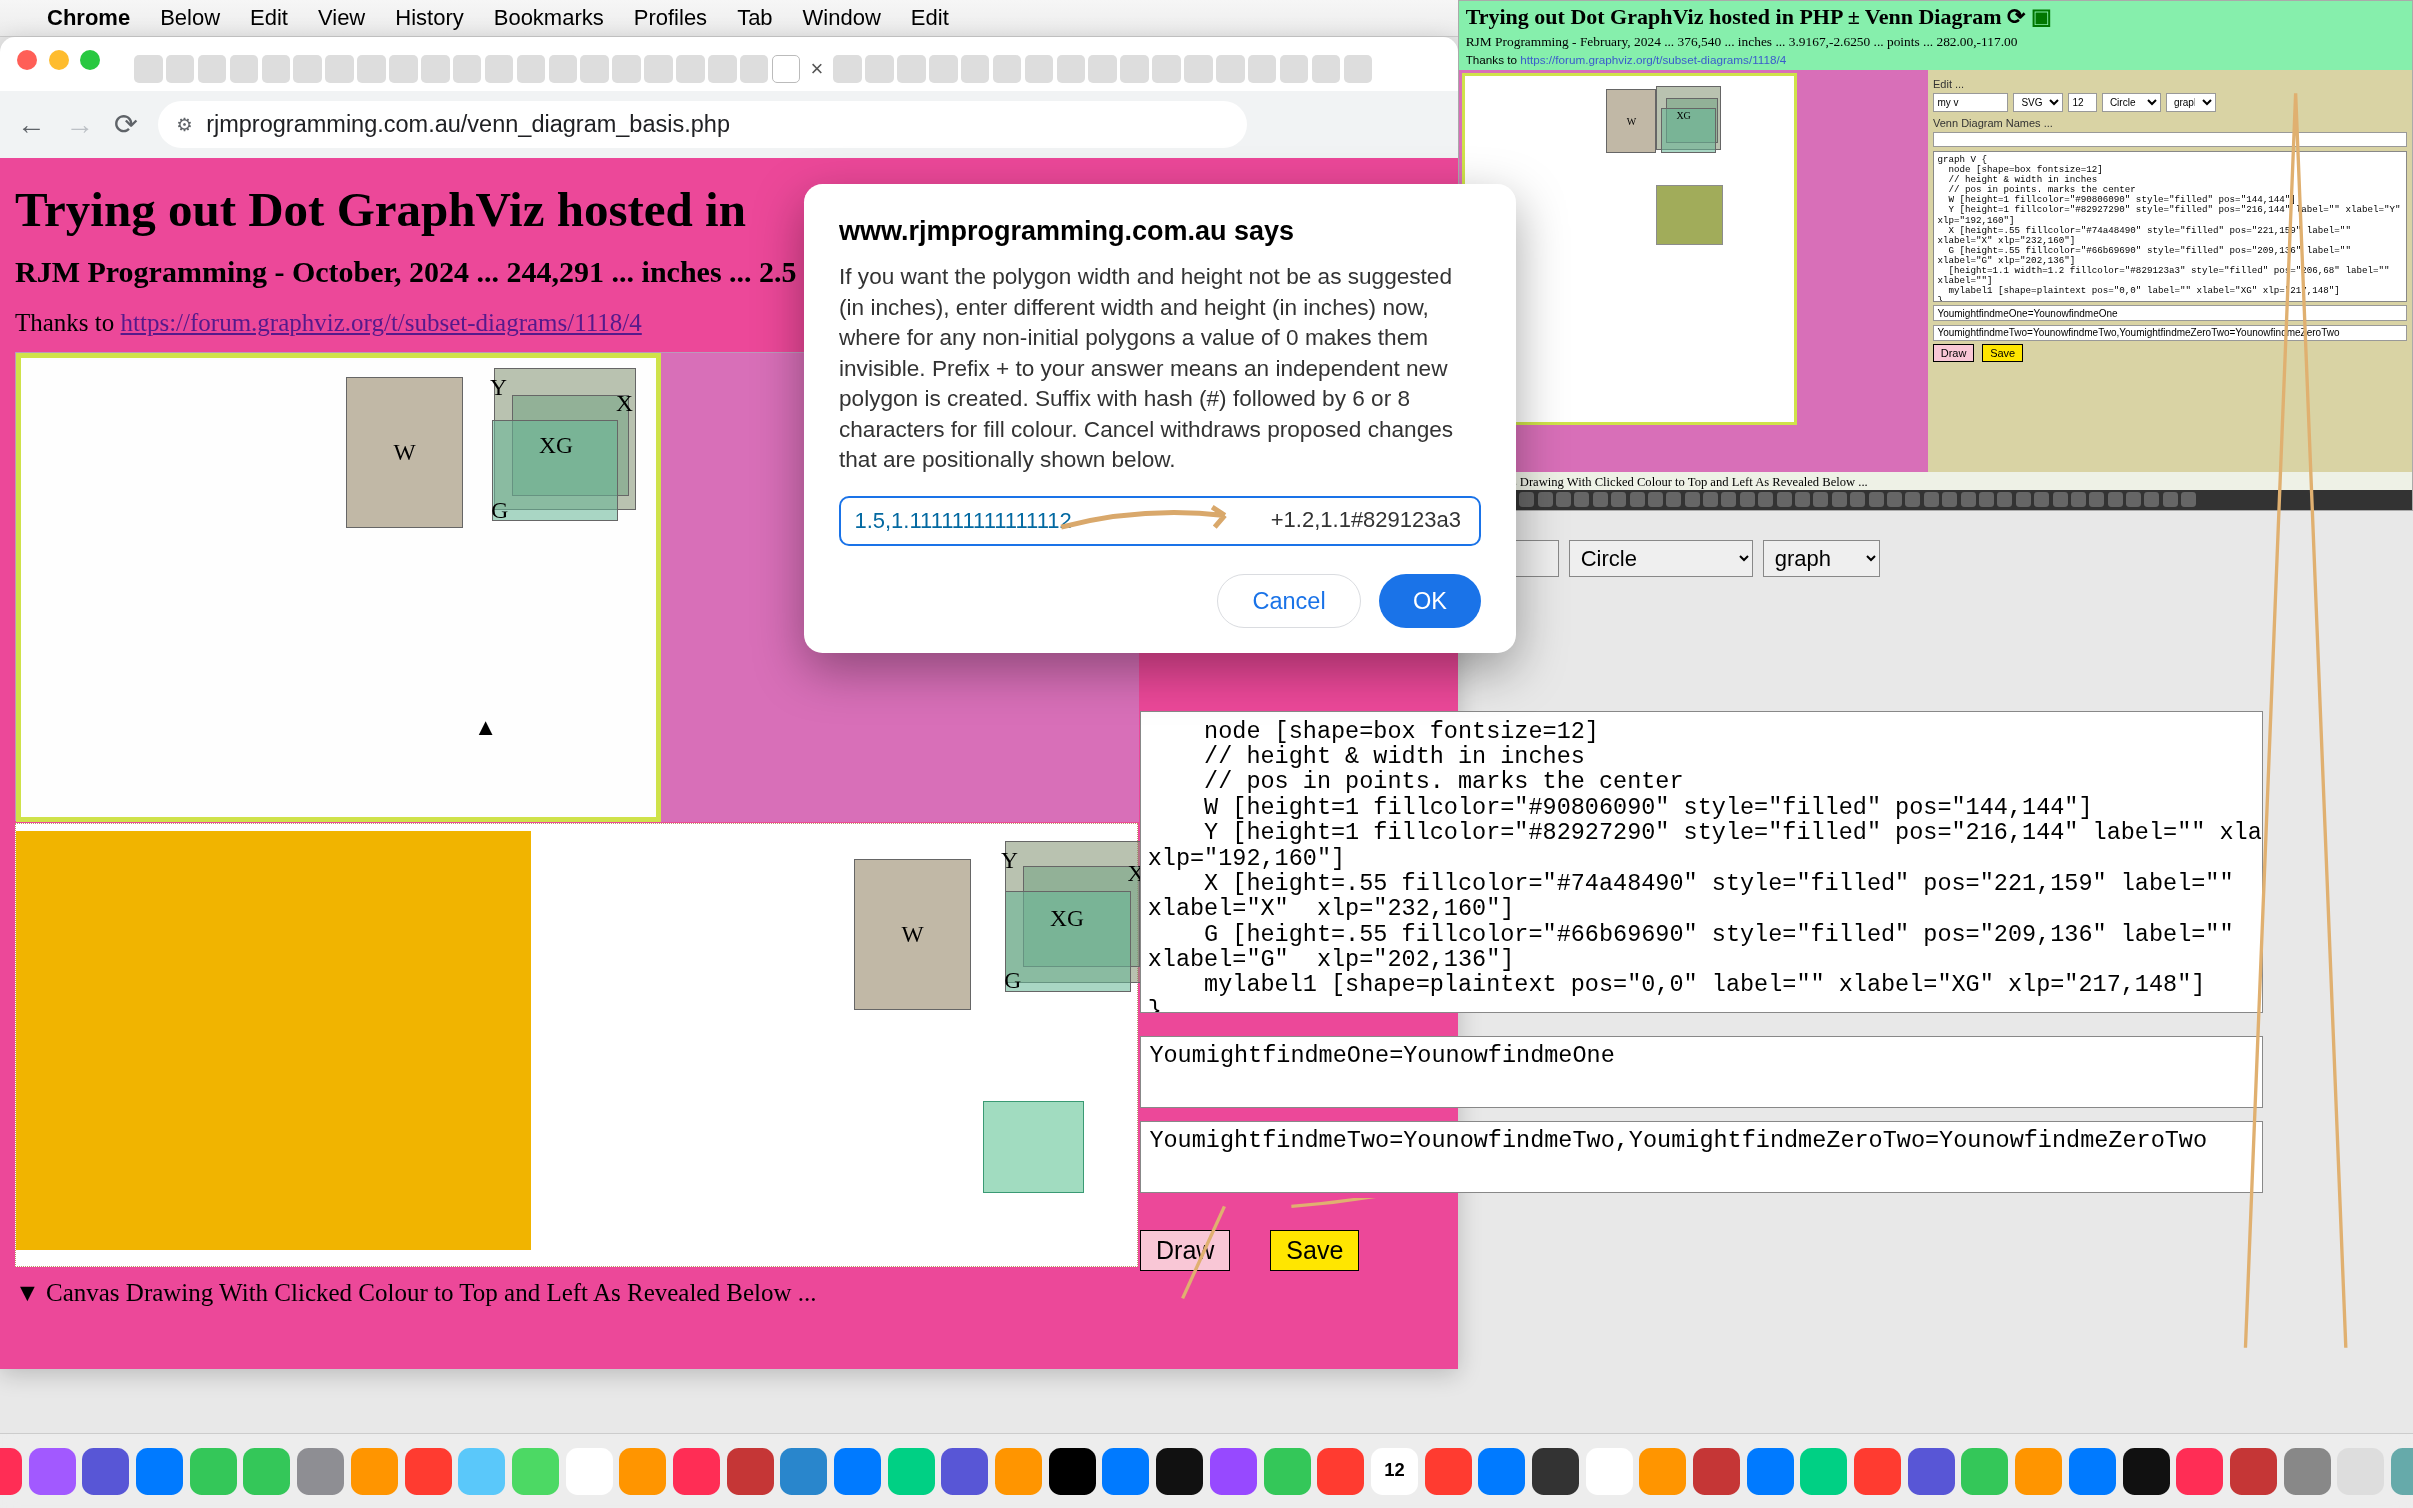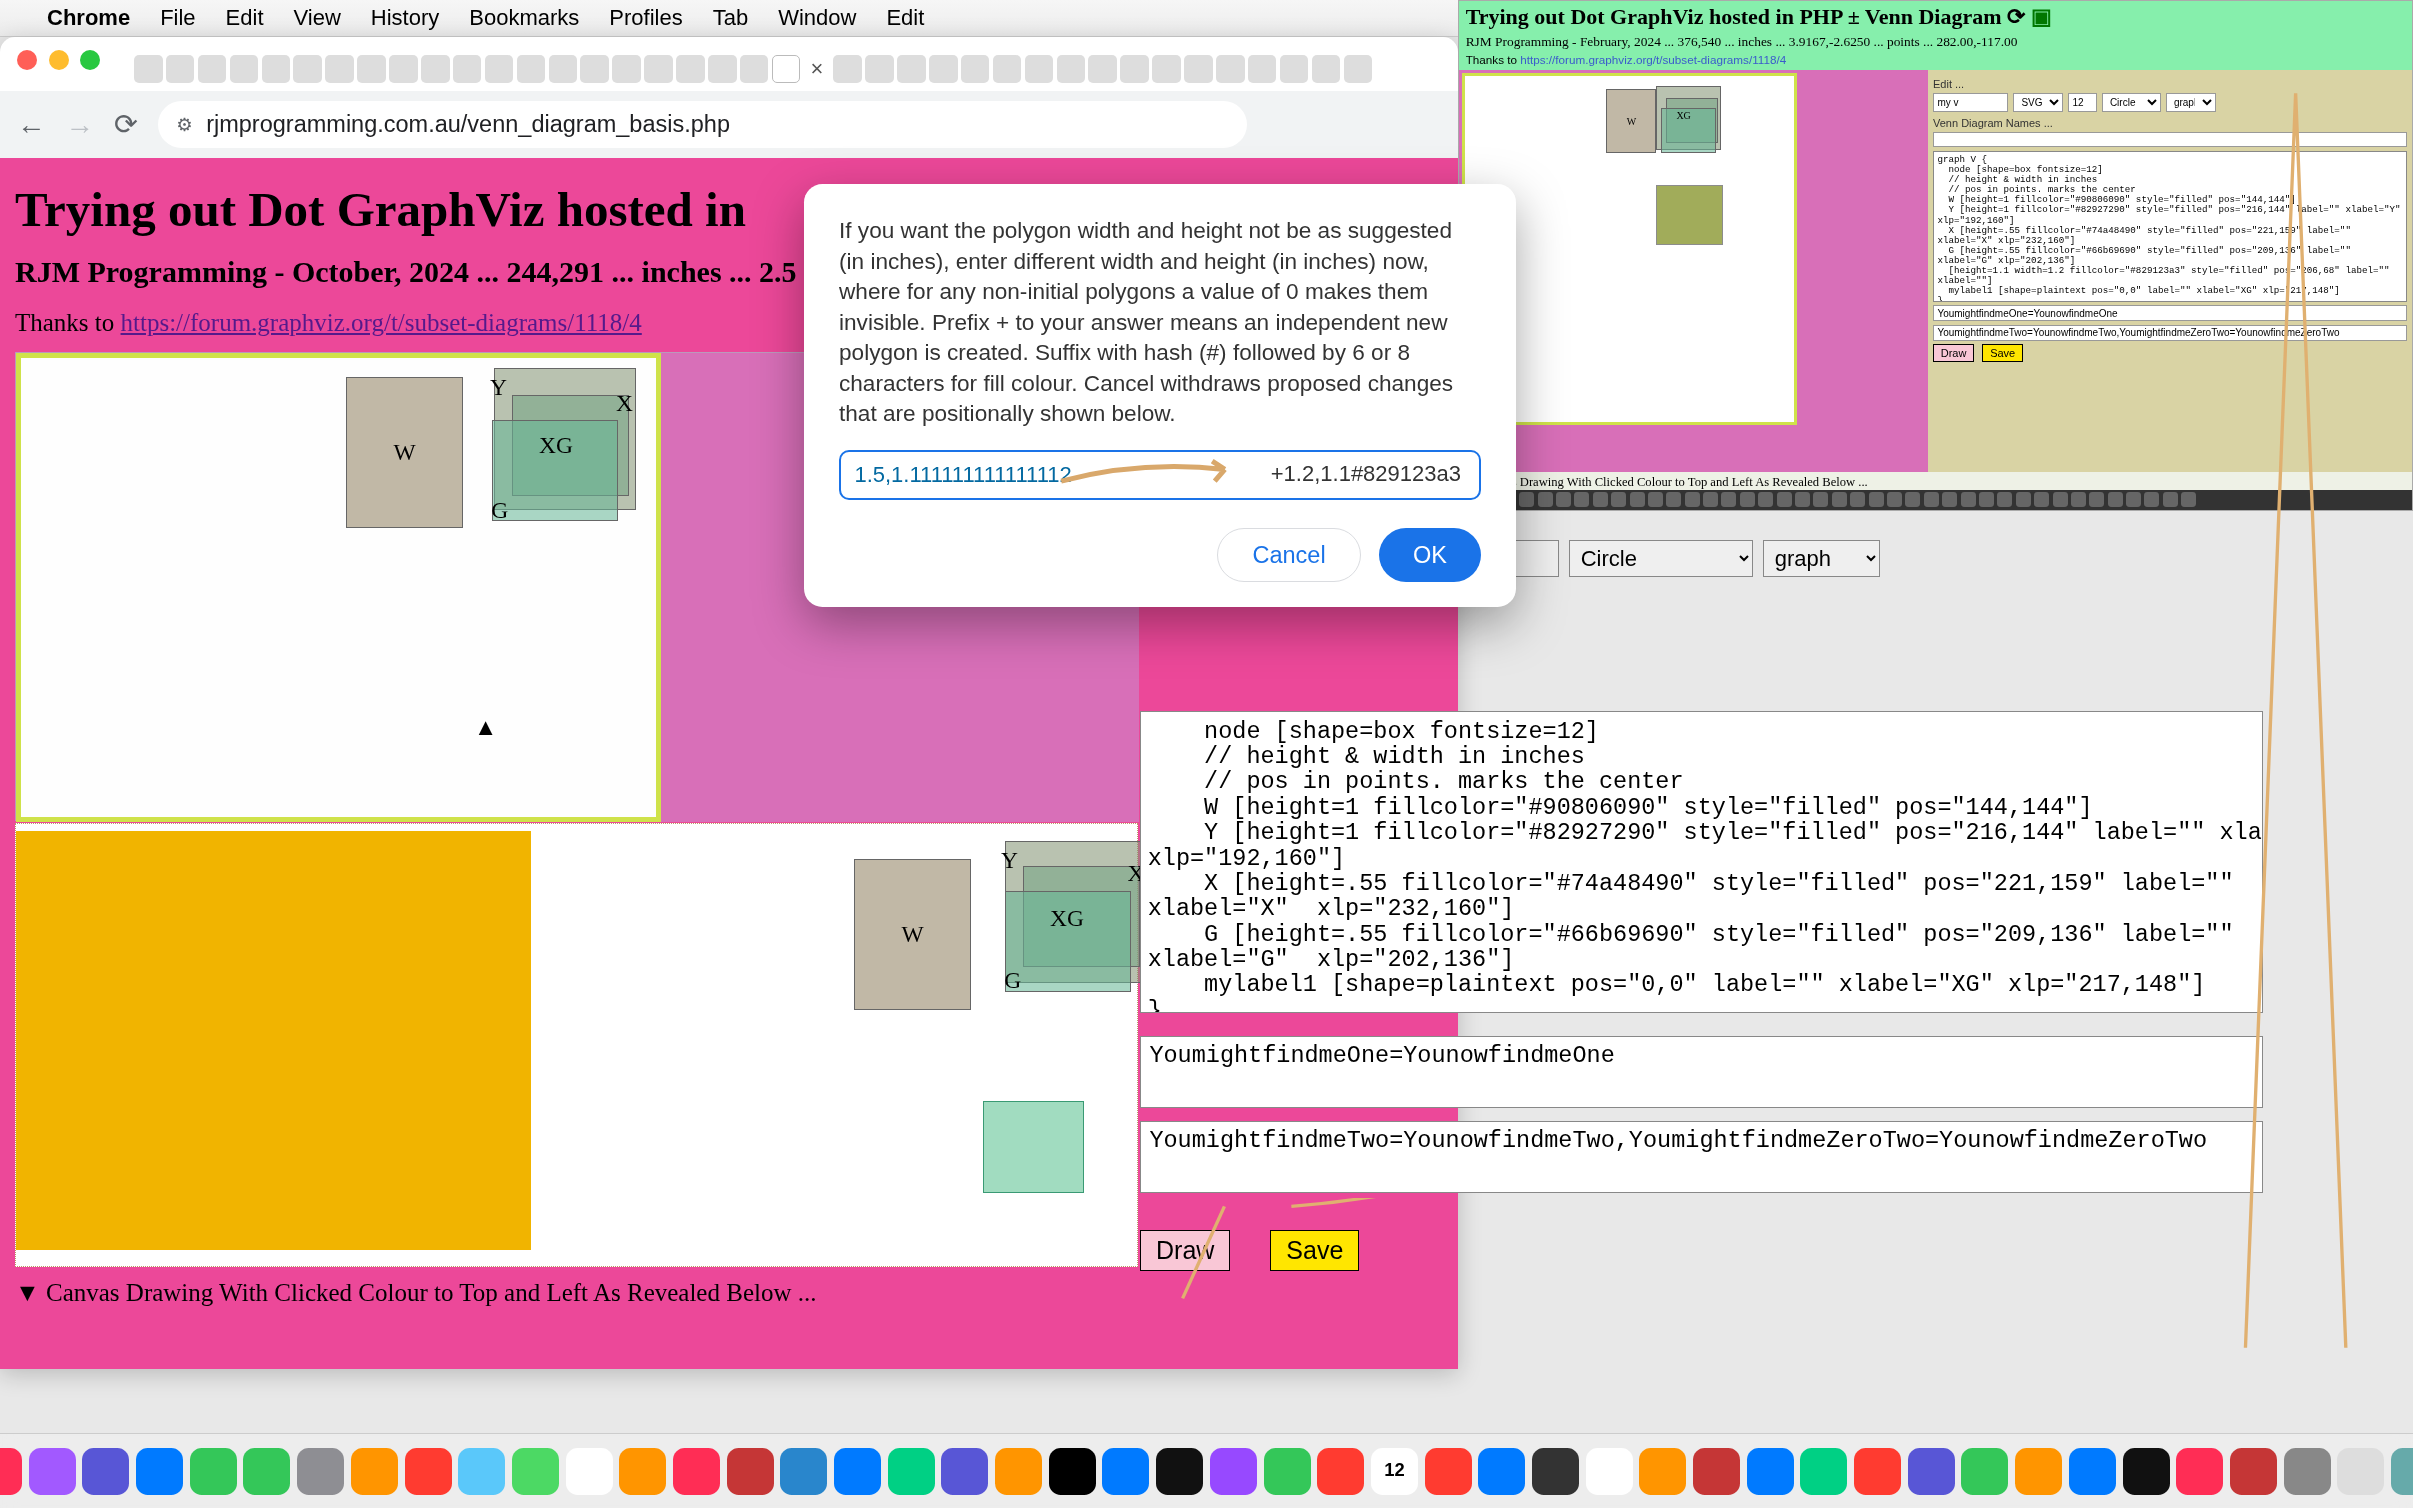--- a/index.html
+++ b/index.html
@@ -120,21 +120,21 @@
 
 .connector { position:absolute; pointer-events:none; }
 .connector path { stroke:#e0b070; stroke-width:4; fill:none; }
 </style>
 </head>
 <body>
 
 <div class="menubar">
   <span class="apple"></span>
   <span class="appname">Chrome</span>
-  <span>File</span>
+  <span>Below</span>
   <span>Edit</span>
   <span>View</span>
   <span>History</span>
   <span>Bookmarks</span>
   <span>Profiles</span>
   <span>Tab</span>
   <span>Window</span>
   <span>Edit</span>
 </div>
 
@@ -239,20 +239,21 @@
         <span style="position:absolute;left:45px;top:64px;font-family:Georgia,serif;font-size:23.5px;">XG</span>
       </div>
       <div class="mint"></div>
     </div>
 
     <div class="reveal">▼ Canvas Drawing With Clicked Colour to Top and Left As Revealed Below ...</div>
   </div>
 </div>
 
 <div class="dialog-backdrop">
+  <h3>www.rjmprogramming.com.au says</h3>
   <p>If you want the polygon width and height not be as suggested (in inches), enter different width and height (in inches) now, where for any non-initial polygons a value of 0 makes them invisible. Prefix + to your answer means an independent new polygon is created.  Suffix with hash (#) followed by 6 or 8 characters for fill colour.  Cancel withdraws proposed changes that are positionally shown below.</p>
   <div style="position:relative">
     <input type="text" value="1.5,1.111111111111112" style="">
     <div class="arrow">
       <svg viewBox="0 0 230 40">
           <path d="M5 30 Q100 5 200 16 M200 16 L185 6 M200 16 L188 30"></path>
         </svg>
     </div>
     <span style="position:absolute;right:20px;top:11.7px;font-size:22px;color:#333;">+1.2,1.1#829123a3</span>
   </div>

